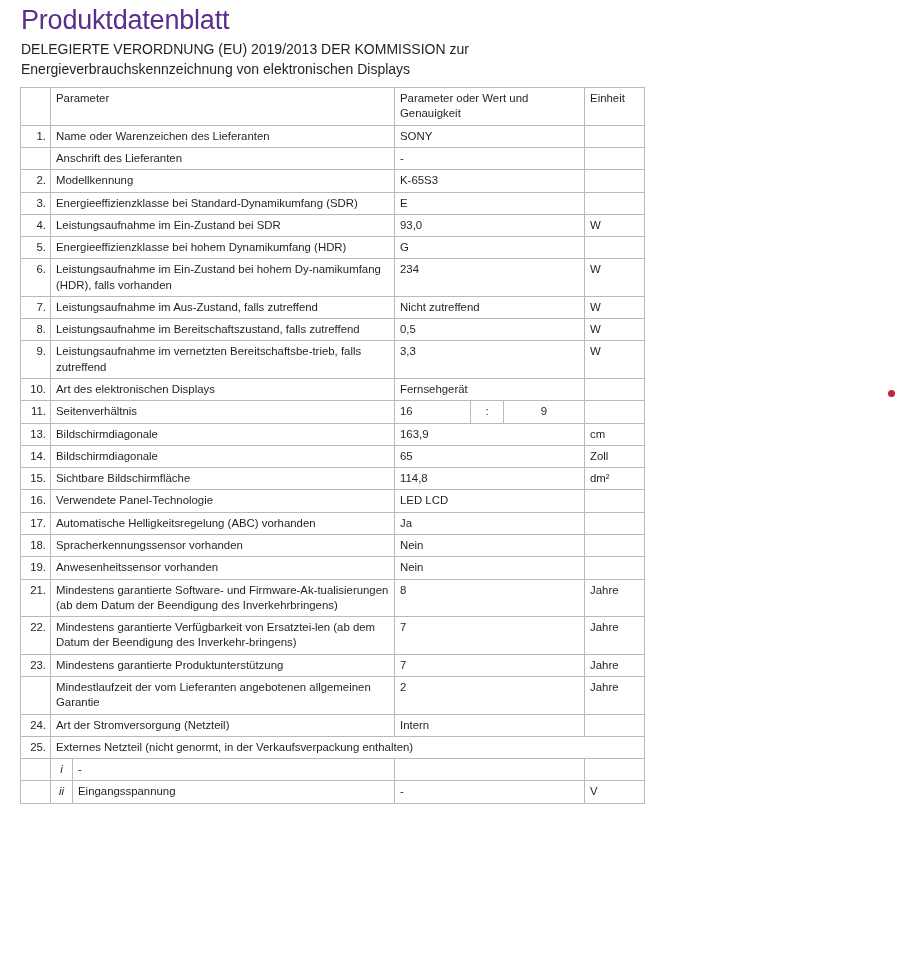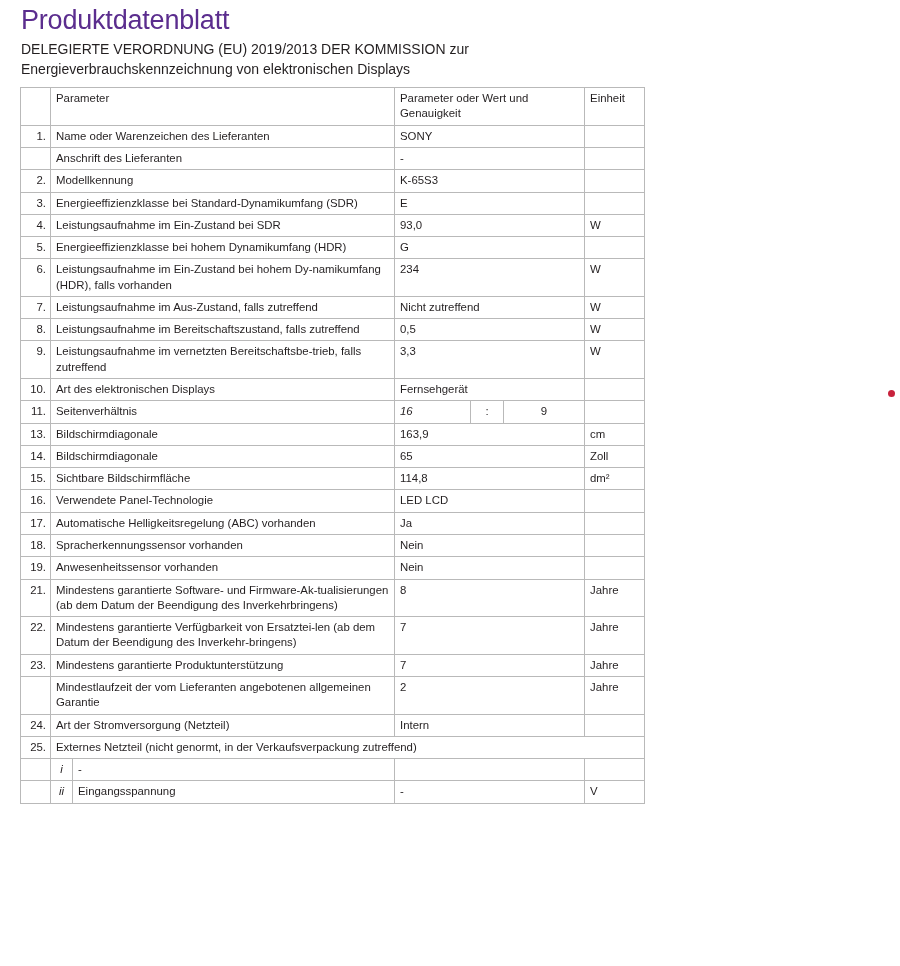--- a/index.html
+++ b/index.html
@@ -69,21 +69,21 @@
   }
   .c-rom {
     width: 22px;
     text-align: center !important;
     font-style: italic;
     padding-left: 2px !important;
     padding-right: 2px !important;
   }
   .val-right { text-align: right; }
   .val-left  { text-align: left !important; }
-  .sub-a { width: 76px; text-align: left; font-weight: bold; font-style: italic;}
+  .sub-a { width: 76px; text-align: left; font-weight: bold;}
   .sub-op { width: 33px; text-align: center !important; font-weight: bold;}
   .sub-b { width: 81px; text-align: center !important; font-weight: bold;}
   .red-dot {
     position: absolute;
     left: 888px;
     top: 390px;
     width: 7px;
     height: 7px;
     border-radius: 50%;
     background: #c8223c;
@@ -265,21 +265,21 @@
         </tr>
         <tr>
           <td class="c-num">24.</td>
           <td colspan="2">Art der Stromversorgung (Netzteil)</td>
           <td colspan="3" class="val-left">Intern</td>
           <td></td>
         </tr>
 
         <tr>
           <td class="c-num">25.</td>
-          <td colspan="6">Externes Netzteil (nicht genormt, in der Verkaufsverpackung zutreffend)</td>
+          <td colspan="6">Externes Netzteil (nicht genormt, in der Verkaufsverpackung enthalten)</td>
         </tr>
 
         <tr>
           <td class="c-num"></td>
           <td class="c-rom">i</td>
           <td>-</td>
           <td colspan="3" class="val-right"></td>
           <td></td>
         </tr>
         <tr>

